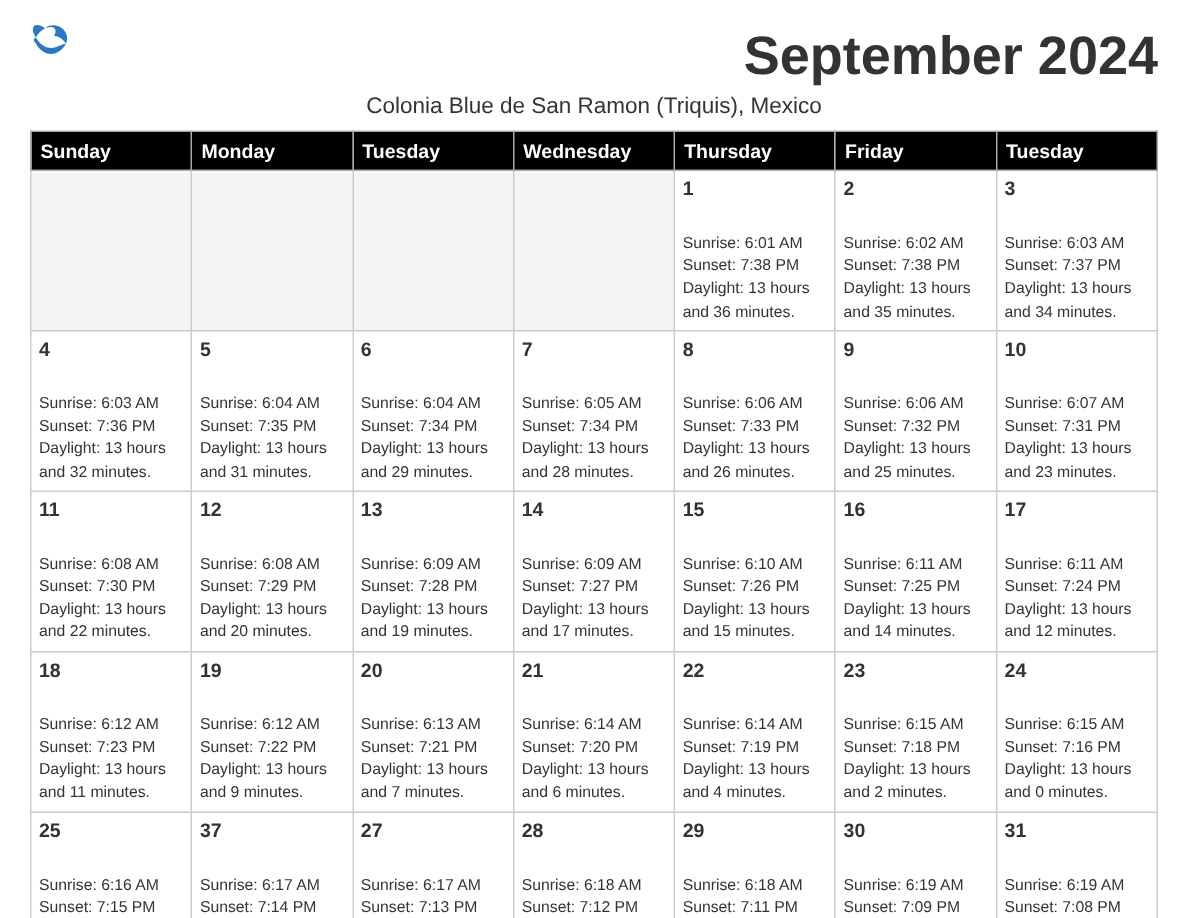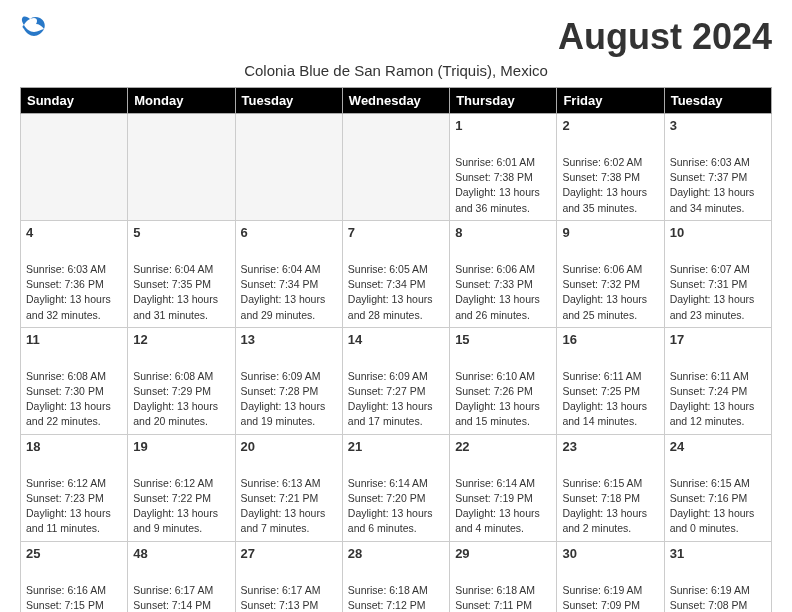--- a/index.html
+++ b/index.html
@@ -85,21 +85,21 @@
 </head>
 <body>
 
 <div class="header-area">
   <div class="logo">
     <svg class="logo-bird" viewBox="0 0 28 22" xmlns="http://www.w3.org/2000/svg">
       <path d="M14 2 C10 2 6 5 4 9 C2 6 1 3 3 1 C5 0 8 1 10 3 C12 1 16 0 20 2 C24 4 26 9 24 13 C22 10 19 8 16 8 C18 5 17 2 14 2Z" fill="#2878c8"></path>
       <path d="M4 9 C6 13 10 16 14 16 C18 16 22 13 24 13 C22 17 18 20 14 20 C10 20 6 17 4 13 C2 11 2 10 4 9Z" fill="#2878c8"></path>
     </svg>
   </div>
-  <div class="month-title">August 2024</div>
+  <div class="month-title">September 2024</div>
 </div>
 
 <div class="subtitle">Colonia Blue de San Ramon (Triquis), Mexico</div>
 
 <table class="calendar-table">
   <thead>
     <tr>
     <th>Sunday</th>
         <th>Monday</th>
         <th>Tuesday</th>
@@ -217,21 +217,21 @@
           <span class="day-number">24</span>
           <div class="day-info">Sunrise: 6:15 AM<br>Sunset: 7:16 PM<br>Daylight: 13 hours and 0 minutes.</div>
         </td>
       </tr>
       <tr class="week-row">
         <td>
           <span class="day-number">25</span>
           <div class="day-info">Sunrise: 6:16 AM<br>Sunset: 7:15 PM<br>Daylight: 12 hours and 59 minutes.</div>
         </td>
         <td>
-          <span class="day-number">48</span>
+          <span class="day-number">37</span>
           <div class="day-info">Sunrise: 6:17 AM<br>Sunset: 7:14 PM<br>Daylight: 12 hours and 57 minutes.</div>
         </td>
         <td>
           <span class="day-number">27</span>
           <div class="day-info">Sunrise: 6:17 AM<br>Sunset: 7:13 PM<br>Daylight: 12 hours and 55 minutes.</div>
         </td>
         <td>
           <span class="day-number">28</span>
           <div class="day-info">Sunrise: 6:18 AM<br>Sunset: 7:12 PM<br>Daylight: 12 hours and 54 minutes.</div>
         </td>

